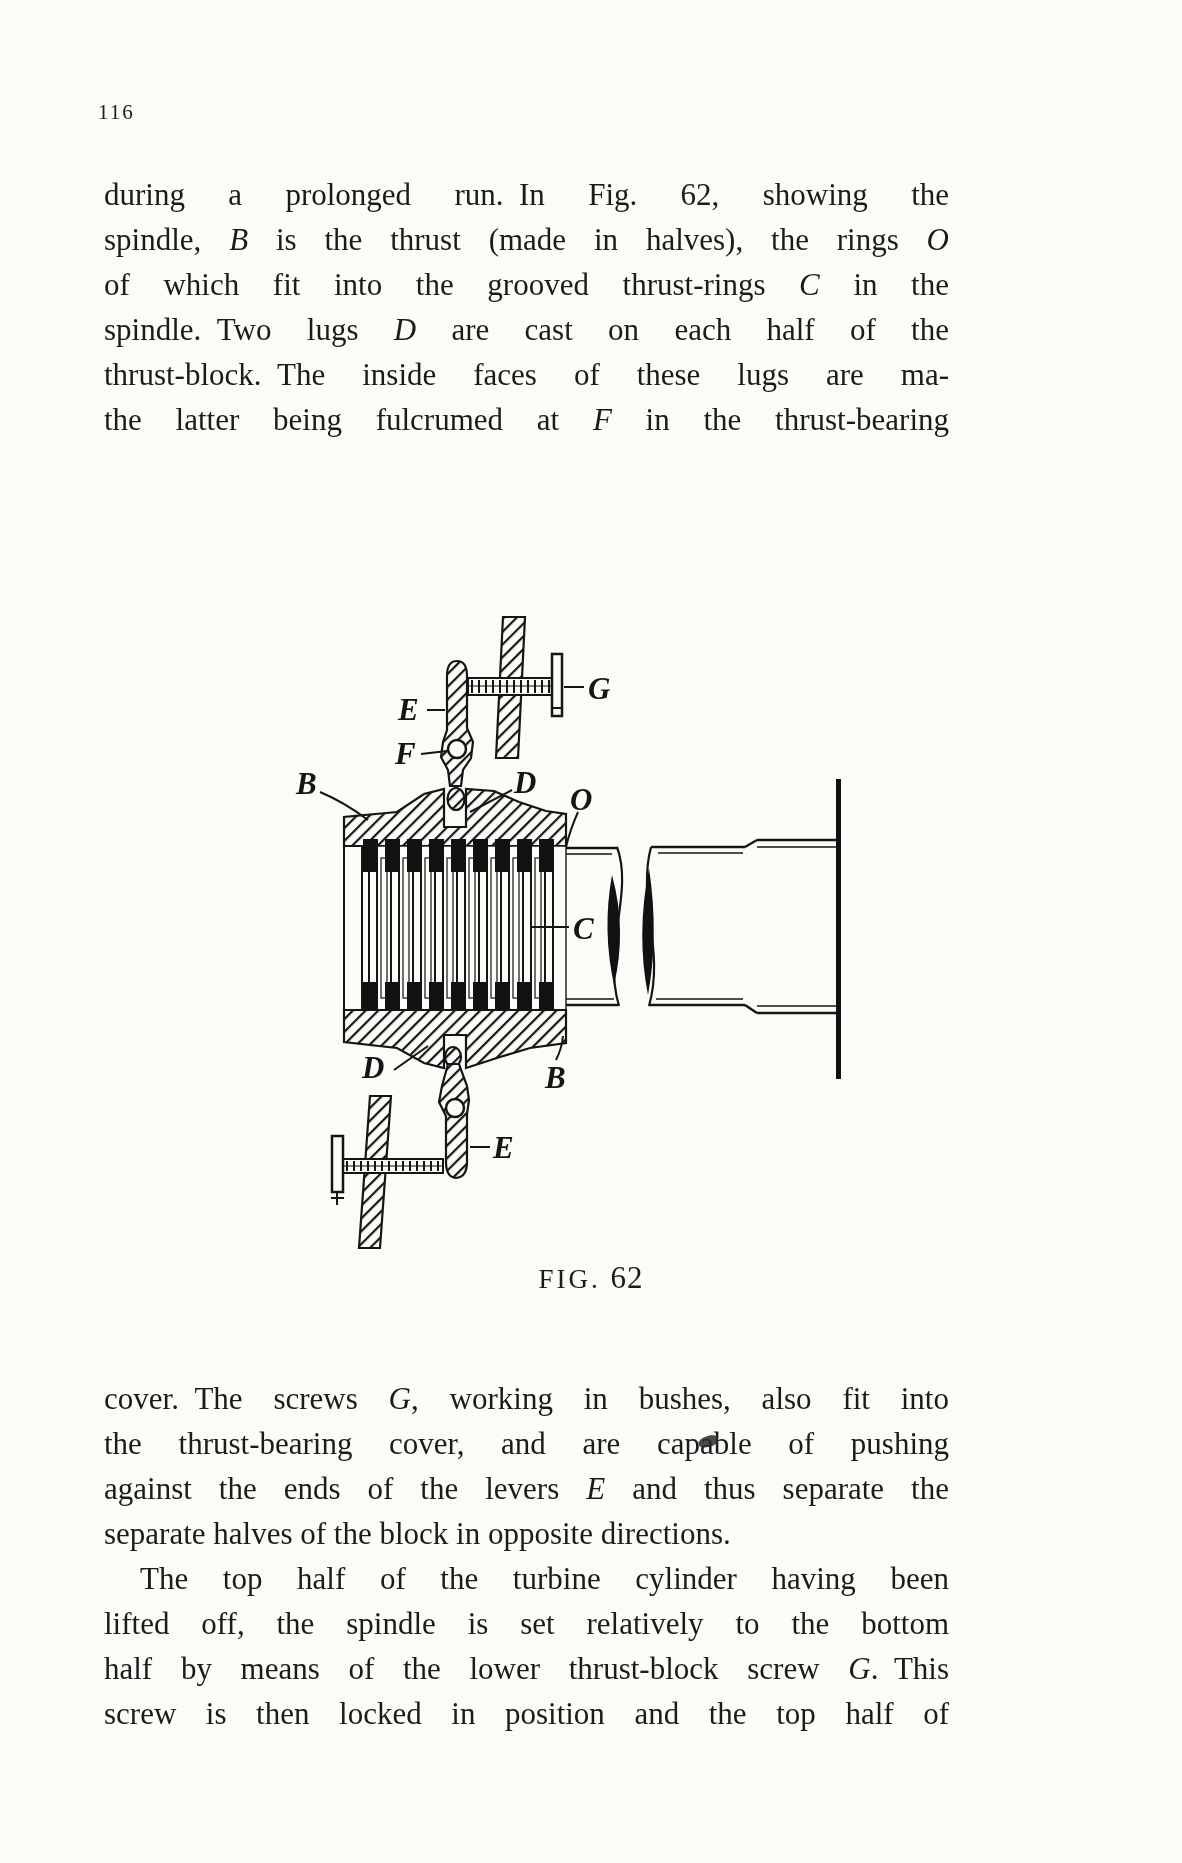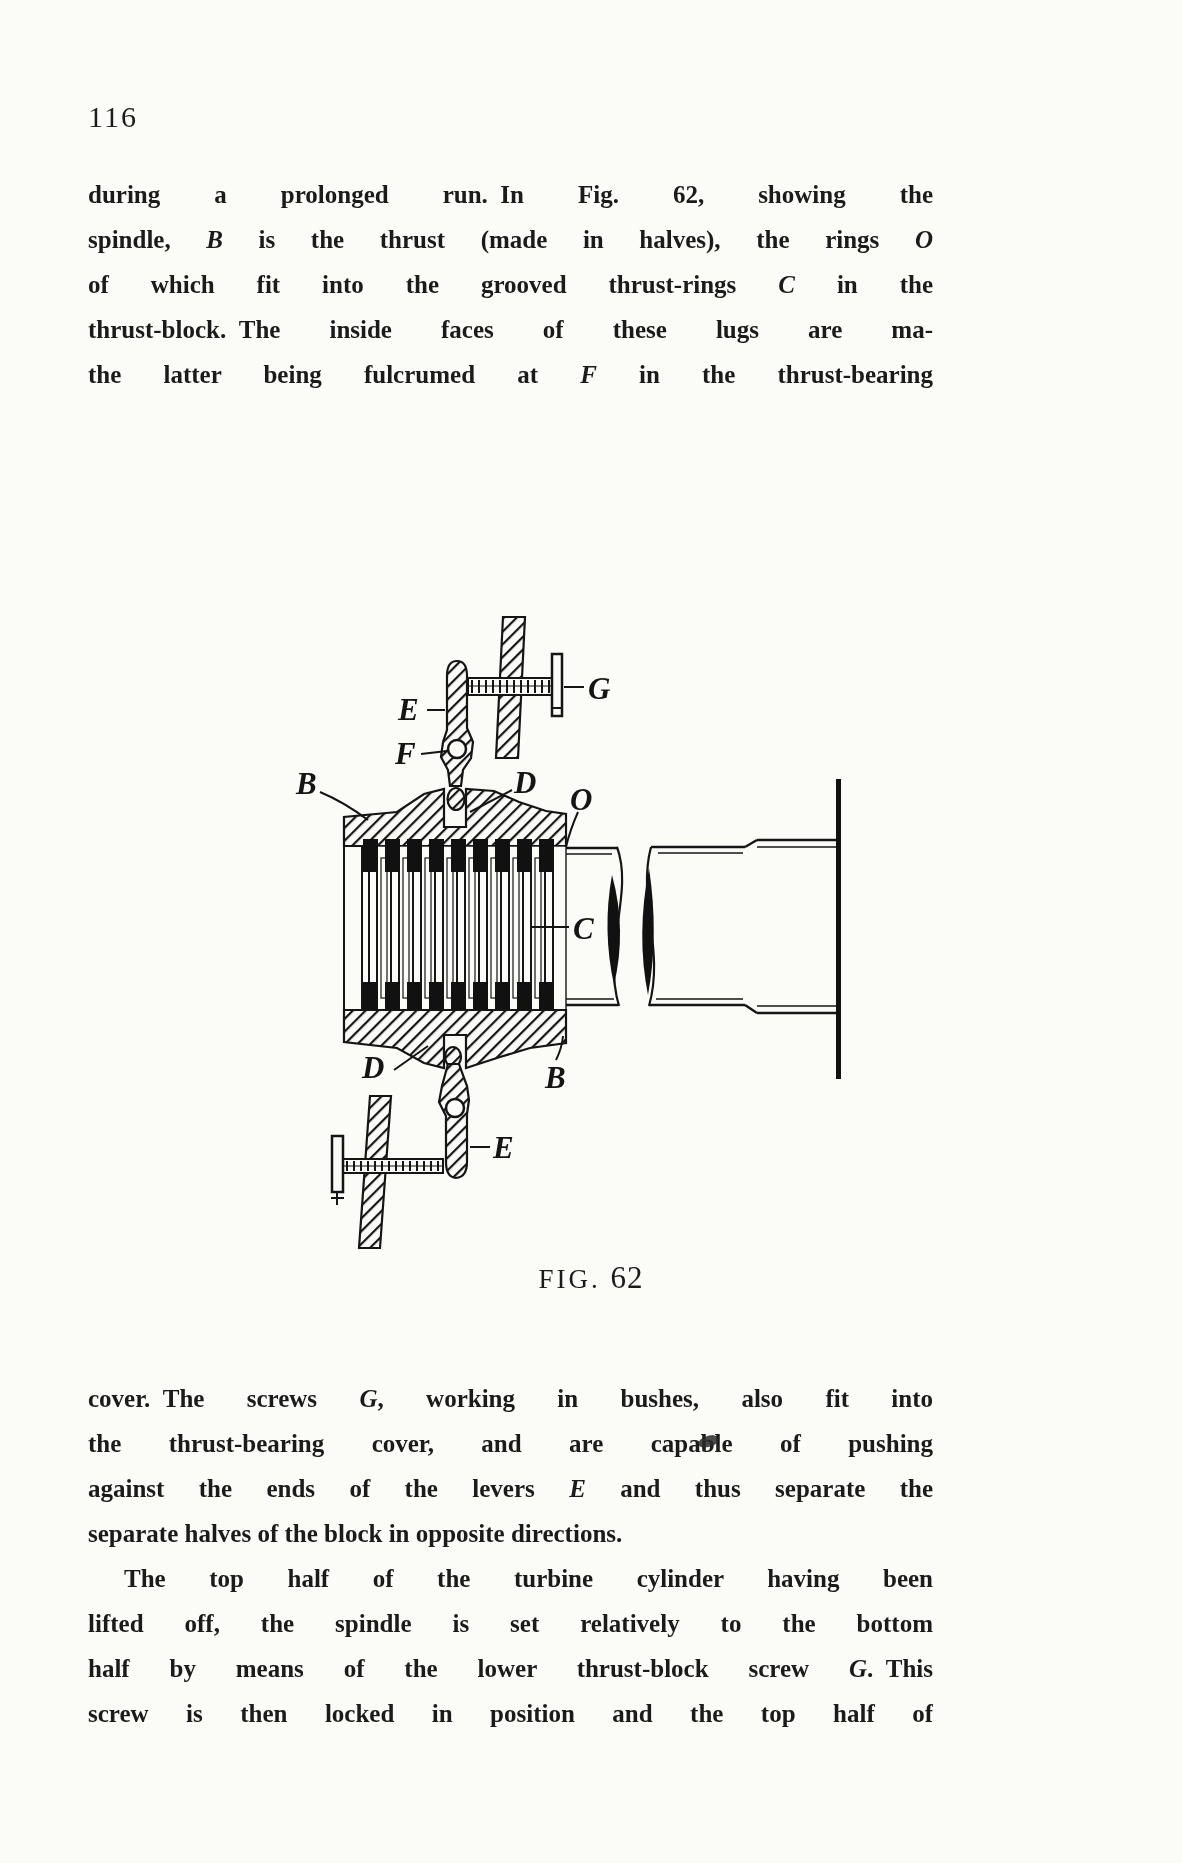--- a/index.html
+++ b/index.html
@@ -5,31 +5,31 @@
   html,body{margin:0;padding:0;background:#e8e6e0;}
   .page{
     position:relative;
     width:1182px;height:1863px;
     background:#fbfbf8;
     color:#1b1b1b;
     font-family:"Liberation Serif", serif;
     overflow:hidden;
   }
   .pagenum{
-    position:absolute;left:88px;top:100px;
-    font-size:30px;letter-spacing:2px;
+    position:absolute;left:98px;top:100px;
+    font-size:21px;letter-spacing:2px;
   }
   .runhead{
     position:absolute;left:88px;top:99px;width:845px;
     text-align:center;font-size:29px;
     letter-spacing:4px;word-spacing:18px;
   }
   .para{
-    position:absolute;left:88px;width:845px;
-    font-size:25px;line-height:45px;font-weight:bold;
+    position:absolute;left:104px;width:845px;
+    font-size:31px;line-height:45px;
   }
   .para .tline{
     text-align:justify;text-align-last:justify;
     height:45px;overflow:hidden;
   }
   .para .tline.noJust{text-align-last:left;}
   .para .tline.indent{padding-left:36px;}
   .para i{font-style:italic;}
   #p1{top:172px;}
   #p2{top:1376px;}
@@ -55,20 +55,21 @@
 <body>
 
 <div class="page">
 
   <div class="pagenum">116</div>
 
   <div class="para" id="p1">
       <div class="tline"><span>during a prolonged run. In Fig. 62, showing the</span></div>
       <div class="tline"><span>spindle, </span><i>B</i><span> is the thrust (made in halves), the rings </span><i>O</i><span></span></div>
       <div class="tline"><span>of which fit into the grooved thrust-rings </span><i>C</i><span> in the</span></div>
+      <div class="tline"><span>spindle. Two lugs </span><i>D</i><span> are cast on each half of the</span></div>
       <div class="tline"><span>thrust-block. The inside faces of these lugs are ma-</span></div>
       <div class="tline"><span>the latter being fulcrumed at </span><i>F</i><span> in the thrust-bearing</span></div>
     </div>
 
   <svg class="fig" width="600" height="670" viewBox="270 598 600 670">
     <defs>
       <pattern id="h" width="9" height="9" patternUnits="userSpaceOnUse" patternTransform="rotate(-45)">
         <rect width="9" height="9" fill="#fbfbf8"></rect>
         <line x1="0" y1="1" x2="9" y2="1" stroke="#161616" stroke-width="2.4"></line>
       </pattern>

